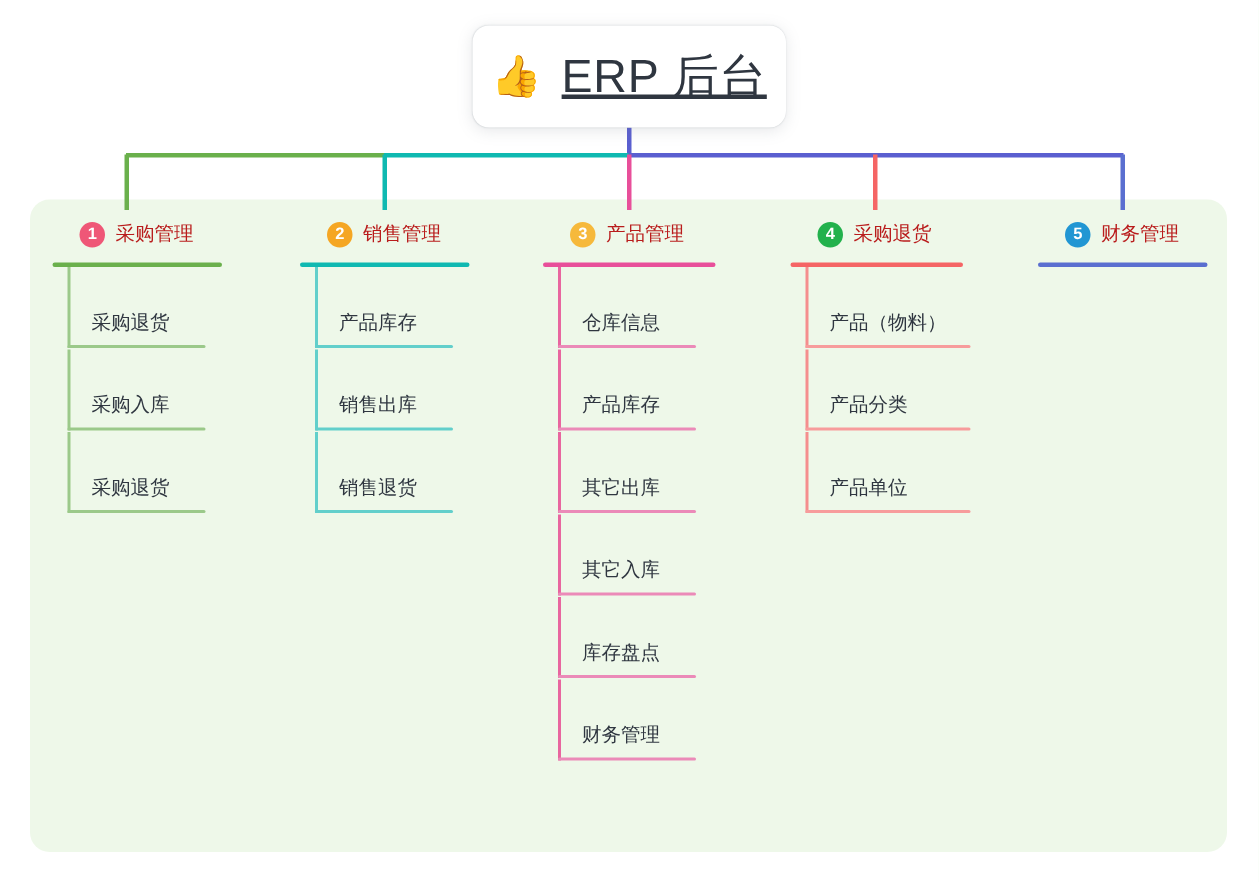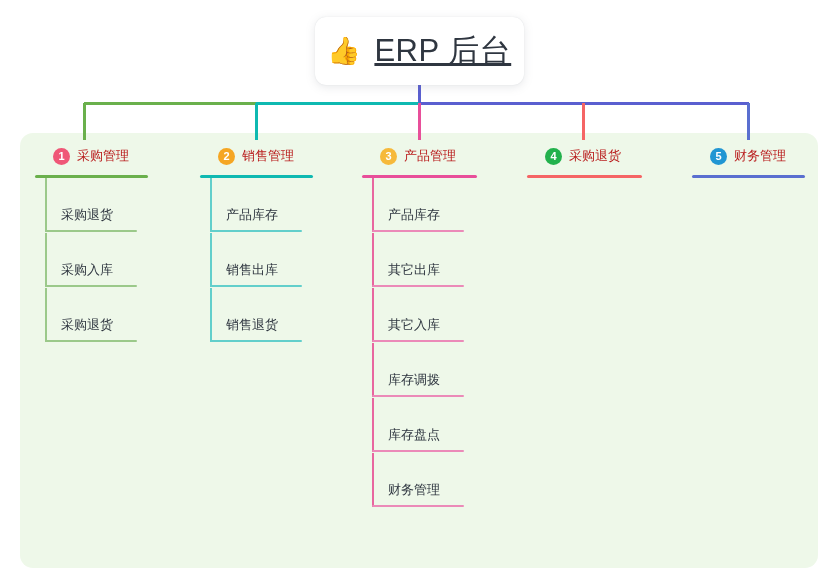--- a/index.html
+++ b/index.html
@@ -214,56 +214,73 @@
       </div>
       <div class="column" style="left: 362px;">
         <div class="col-head">
           <span class="badge" style="background: rgb(246, 185, 59);">3</span>
           <span class="col-title">产品管理</span>
         </div>
         <div class="col-rule" style="background: rgb(232, 79, 154); width: 115px;"></div>
         <div class="leaves">
           <div class="leaf">
             <div class="leaf-spine" style="background: rgb(232, 102, 159);"></div>
+            <div class="leaf-label">仓库信息</div>
+            <div class="leaf-rule" style="background: rgb(235, 138, 184); width: 92px;"></div>
+          </div>
+          <div class="leaf">
+            <div class="leaf-spine" style="background: rgb(232, 102, 159);"></div>
             <div class="leaf-label">产品库存</div>
             <div class="leaf-rule" style="background: rgb(235, 138, 184); width: 92px;"></div>
           </div>
           <div class="leaf">
             <div class="leaf-spine" style="background: rgb(232, 102, 159);"></div>
             <div class="leaf-label">其它出库</div>
             <div class="leaf-rule" style="background: rgb(235, 138, 184); width: 92px;"></div>
           </div>
           <div class="leaf">
             <div class="leaf-spine" style="background: rgb(232, 102, 159);"></div>
             <div class="leaf-label">其它入库</div>
-            <div class="leaf-rule" style="background: rgb(235, 138, 184); width: 92px;"></div>
-          </div>
-          <div class="leaf">
-            <div class="leaf-spine" style="background: rgb(232, 102, 159);"></div>
-            <div class="leaf-label">库存调拨</div>
             <div class="leaf-rule" style="background: rgb(235, 138, 184); width: 92px;"></div>
           </div>
           <div class="leaf">
             <div class="leaf-spine" style="background: rgb(232, 102, 159);"></div>
             <div class="leaf-label">库存盘点</div>
             <div class="leaf-rule" style="background: rgb(235, 138, 184); width: 92px;"></div>
           </div>
           <div class="leaf">
             <div class="leaf-spine" style="background: rgb(232, 102, 159);"></div>
             <div class="leaf-label">财务管理</div>
             <div class="leaf-rule" style="background: rgb(235, 138, 184); width: 92px;"></div>
           </div>
         </div>
       </div>
       <div class="column" style="left: 527px;">
         <div class="col-head">
           <span class="badge" style="background: rgb(34, 177, 76);">4</span>
           <span class="col-title">采购退货</span>
         </div>
         <div class="col-rule" style="background: rgb(245, 101, 101); width: 115px;"></div>
+        <div class="leaves">
+          <div class="leaf">
+            <div class="leaf-spine" style="background: rgb(245, 142, 142);"></div>
+            <div class="leaf-label">产品（物料）</div>
+            <div class="leaf-rule" style="background: rgb(247, 156, 156); width: 110px;"></div>
+          </div>
+          <div class="leaf">
+            <div class="leaf-spine" style="background: rgb(245, 142, 142);"></div>
+            <div class="leaf-label">产品分类</div>
+            <div class="leaf-rule" style="background: rgb(247, 156, 156); width: 110px;"></div>
+          </div>
+          <div class="leaf">
+            <div class="leaf-spine" style="background: rgb(245, 142, 142);"></div>
+            <div class="leaf-label">产品单位</div>
+            <div class="leaf-rule" style="background: rgb(247, 156, 156); width: 110px;"></div>
+          </div>
+        </div>
       </div>
       <div class="column" style="left: 692px;">
         <div class="col-head">
           <span class="badge" style="background: rgb(33, 150, 211);">5</span>
           <span class="col-title">财务管理</span>
         </div>
         <div class="col-rule" style="background: rgb(90, 111, 208); width: 113px;"></div>
       </div>
     </div>
 

